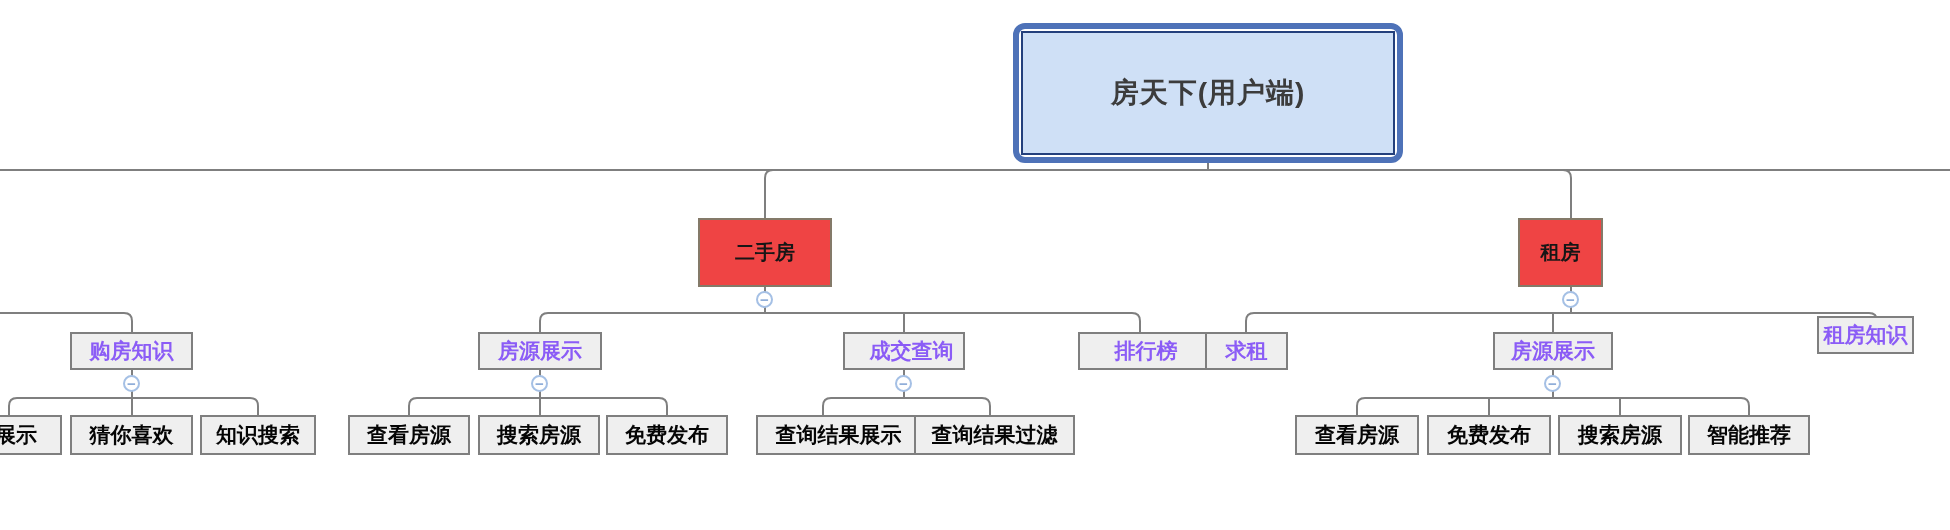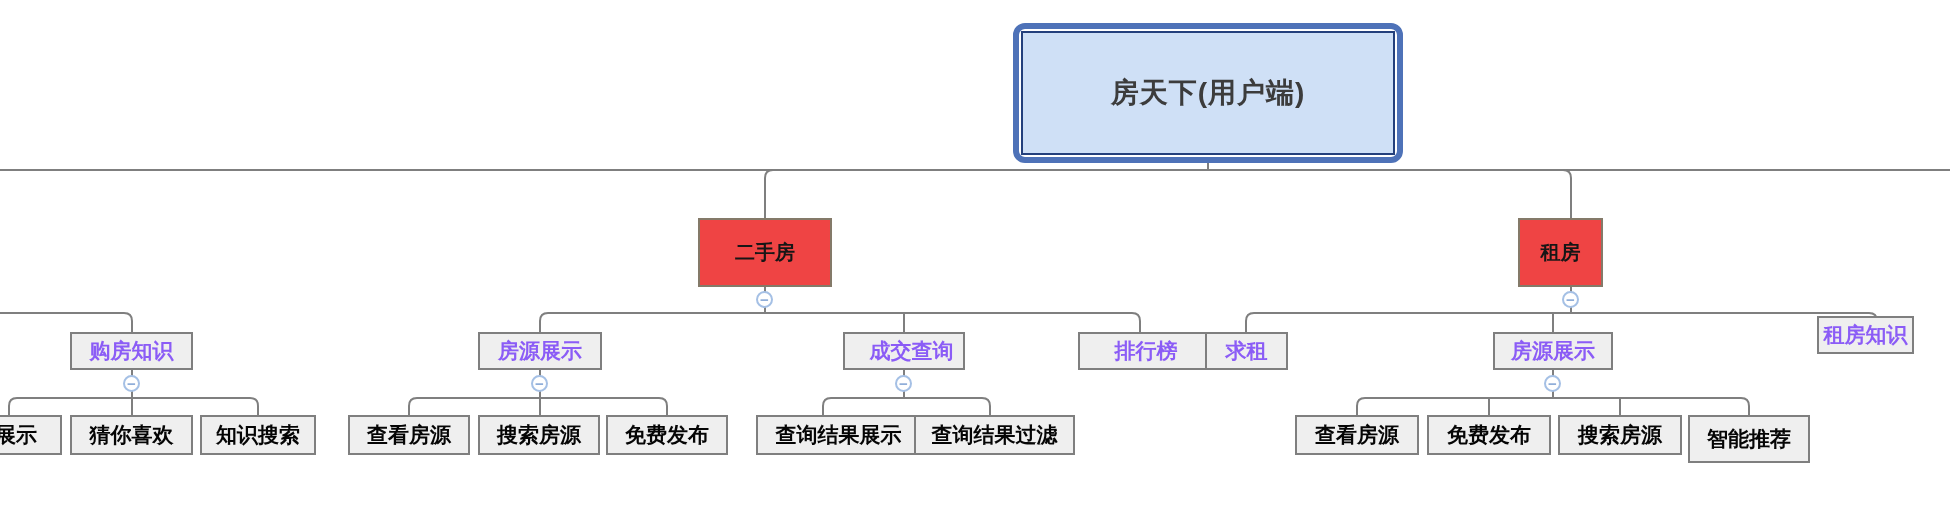--- a/index.html
+++ b/index.html
@@ -101,20 +101,20 @@
 <div class="node lvl4" style="left:70px;top:415px;width:123px;height:40px;">猜你喜欢</div>
 <div class="node lvl4" style="left:200px;top:415px;width:116px;height:40px;text-align:center;">知识搜索</div>
 <div class="node lvl4" style="left:348px;top:415px;width:122px;height:40px;">查看房源</div>
 <div class="node lvl4" style="left:478px;top:415px;width:122px;height:40px;">搜索房源</div>
 <div class="node lvl4" style="left:606px;top:415px;width:122px;height:40px;">免费发布</div>
 <div class="node lvl4" style="left:740px;top:415px;width:165px;height:40px;margin-left:16px;">查询结果展示</div>
 <div class="node lvl4" style="left:914px;top:415px;width:161px;height:40px;">查询结果过滤</div>
 <div class="node lvl4" style="left:1295px;top:415px;width:124px;height:40px;">查看房源</div>
 <div class="node lvl4" style="left:1427px;top:415px;width:124px;height:40px;">免费发布</div>
 <div class="node lvl4" style="left:1558px;top:415px;width:124px;height:40px;">搜索房源</div>
-<div class="node lvl4" style="left:1688px;top:415px;width:122px;height:48px;">智能推荐</div>
+<div class="node lvl4" style="left:1688px;top:415px;width:122px;height:40px;">智能推荐</div>
 
 <div class="collapse" style="left:756px;top:291px;">−</div>
 <div class="collapse" style="left:1562px;top:291px;">−</div>
 <div class="collapse" style="left:123px;top:375px;">−</div>
 <div class="collapse" style="left:531px;top:375px;">−</div>
 <div class="collapse" style="left:895px;top:375px;">−</div>
 <div class="collapse" style="left:1544px;top:375px;">−</div>
 
 </body></html>

